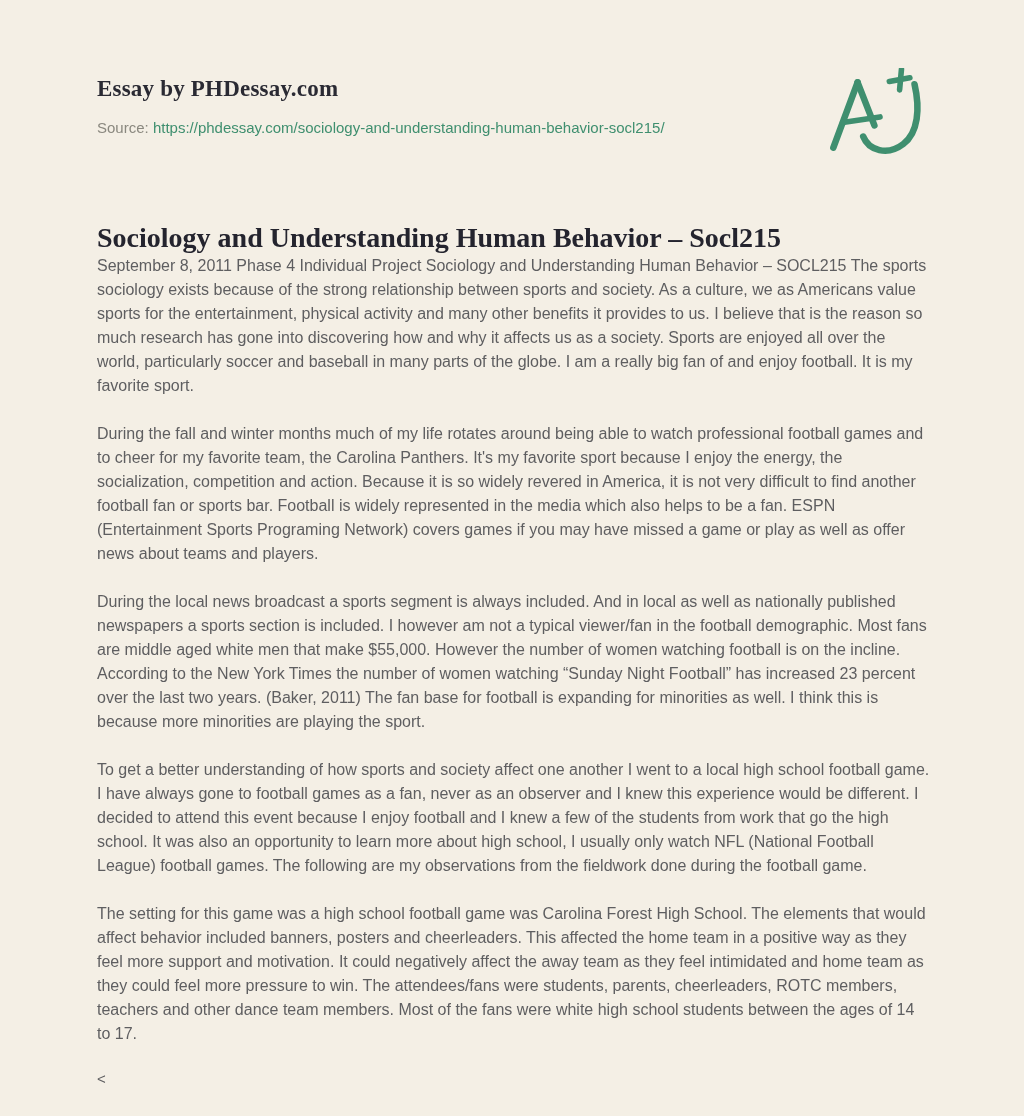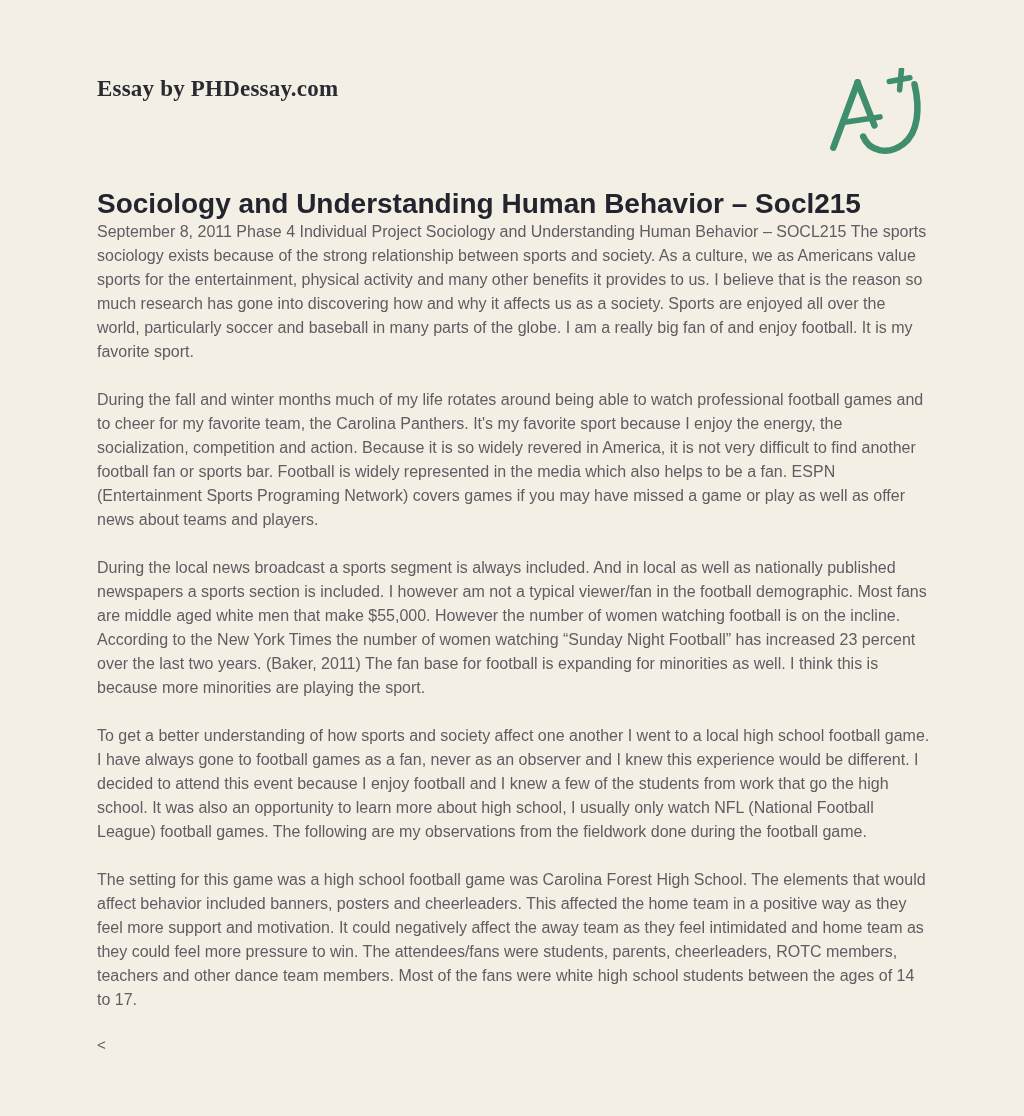--- a/index.html
+++ b/index.html
@@ -36,21 +36,21 @@
   }
   .logo {
     position: absolute;
     top: 68px;
     right: 88px;
     width: 112px;
     height: 96px;
   }
   .essay-title {
     margin: 86px 0 0 0;
-    font-family: Liberation Sans, sans-serif;
+    font-family: Liberation Serif, serif;
     font-size: 28px;
     font-weight: 700;
     color: #24242E;
   }
   .essay-body { }
   .essay-body p {
     margin: 0 0 24px 0;
     width: 833px;
     font-size: 16px;
     line-height: 24px;
@@ -62,20 +62,24 @@
     color: #5E5E60;
   }
 </style>
 </head>
 <body>
 
 <div class="page">
 
   <h1 class="site-title">Essay by PHDessay.com</h1>
 
+  <div class="source-line">
+    <span>Source:</span>
+    <a href="#">https://phdessay.com/sociology-and-understanding-human-behavior-socl215/</a>
+  </div>
 
   <div class="logo">
     <svg viewBox="0 0 120 100" width="112" height="96" aria-hidden="true">
       <g fill="none" stroke="#3F8F6F" stroke-linecap="round" stroke-linejoin="round">
 
         <path d="M10 84 L36 14" stroke-width="7"></path>
         <path d="M36 14 L54 60" stroke-width="7"></path>
         <path d="M20 57 L60 51" stroke-width="6"></path>
 
         <path d="M70 13 L92 9" stroke-width="6"></path>

